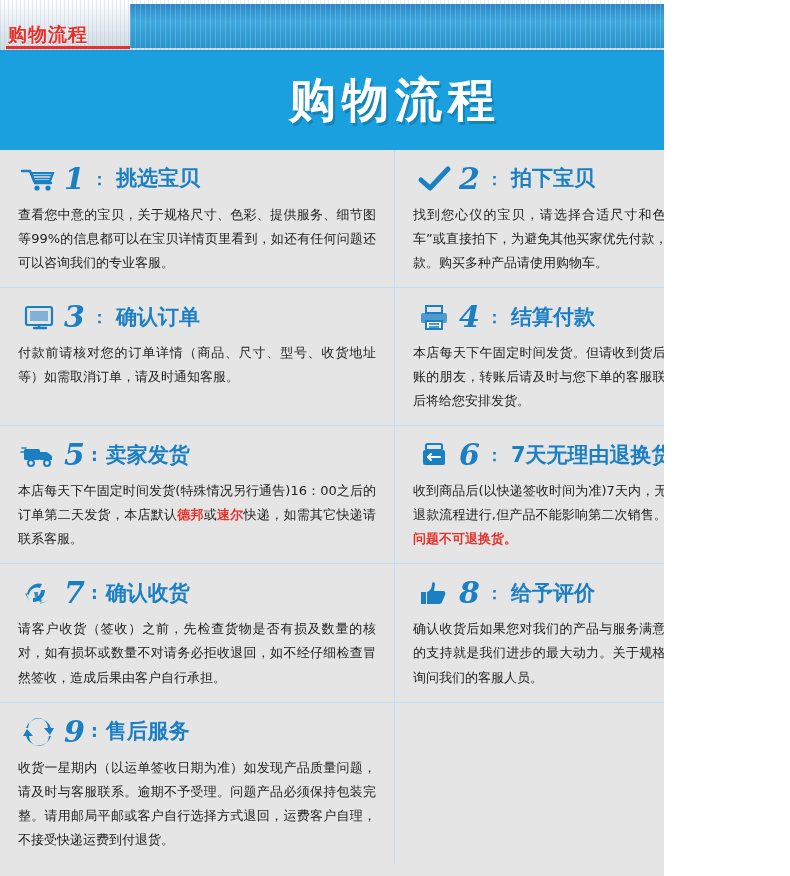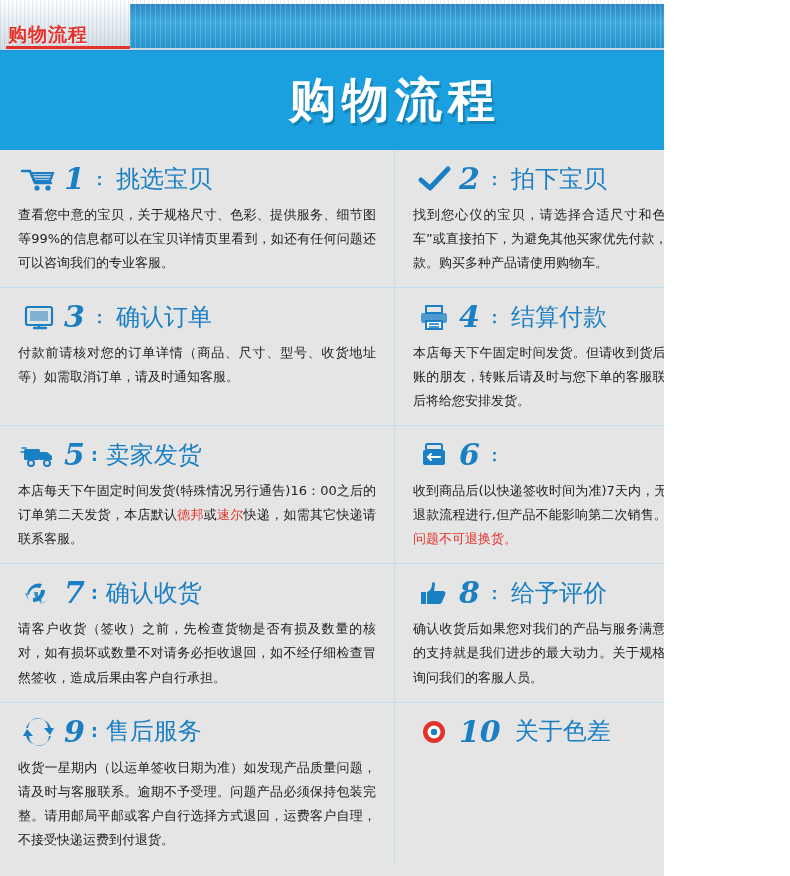--- a/index.html
+++ b/index.html
@@ -155,34 +155,34 @@
     line-height: 1;
   }
   .cell-sep {
     font-size: 17px;
     font-weight: bold;
     color: #1b7fc4;
     margin: 0 2px 0 0;
     line-height: 1;
   }
   .cell-title {
-    font-size: 24px;
-    font-weight: normal;
+    font-size: 21px;
+    font-weight: bold;
     color: #1b7fc4;
     line-height: 1.1;
     white-space: nowrap;
   }
   .cell-body {
     font-size: 13px;
     line-height: 1.85;
     color: #222222;
     text-align: justify;
     padding: 0 2px;
   }
-  .cell-body .hl { color: #e4322b; font-weight: normal; }
+  .cell-body .hl { color: #e4322b; font-weight: bold; }
 </style>
 </head>
 <body>
 
 <div id="page">
 
   <div class="topbar">
     <div class="topbar-stripes"></div>
     <div class="topbar-hatch"></div>
     <div class="topbar-blue-band"></div>
@@ -296,20 +296,21 @@
         <span class="cell-icon">
           <svg viewBox="0 0 38 30" width="38" height="30">
             <rect x="8" y="10" width="22" height="15" rx="2" fill="#1b7fc4"></rect>
             <rect x="11" y="4" width="16" height="6" rx="1.5" fill="none" stroke="#1b7fc4" stroke-width="2"></rect>
             <path d="M13 17 H25" stroke="#ffffff" stroke-width="2" stroke-linecap="round"></path>
             <path d="M16 14 L13 17 L16 20" fill="none" stroke="#ffffff" stroke-width="2" stroke-linecap="round" stroke-linejoin="round"></path>
           </svg>
         </span>
         <span class="cell-num">6</span>
         <span class="cell-sep">：</span>
+        <span class="cell-title">7天无理由退换货</span>
       </div>
       <div class="cell-body">
         <span>收到商品后(以快递签收时间为准)7天内，无理由退款服务，按退款流程进行,但产品不能影响第二次销售。</span><span class="hl">定制类产品无质量问题不可退换货。</span>
       </div>
     </div>
 
     <div class="cell">
       <div class="cell-head">
         <span class="cell-icon">
           <svg viewBox="0 0 38 30" width="38" height="30">
@@ -349,28 +350,16 @@
           </svg>
         </span>
         <span class="cell-num">9</span>
         <span class="cell-sep">:</span>
         <span class="cell-title">售后服务</span>
       </div>
       <div class="cell-body">收货一星期内（以运单签收日期为准）如发现产品质量问题，请及时与客服联系。逾期不予受理。问题产品必须保持包装完整。请用邮局平邮或客户自行选择方式退回，运费客户自理，不接受快递运费到付退货。</div>
     </div>
 
     <div class="cell right lastrow">
-      <div class="cell-head">
-        <span class="cell-icon">
-          <svg viewBox="0 0 38 30" width="38" height="30">
-            <circle cx="19" cy="15" r="11" fill="#e4322b"></circle>
-            <circle cx="19" cy="15" r="6.5" fill="#ffffff"></circle>
-            <circle cx="19" cy="15" r="3.2" fill="#1b7fc4"></circle>
-          </svg>
-        </span>
-        <span class="cell-num">10</span>
-        <span class="cell-sep"></span>
-        <span class="cell-title">关于色差</span>
-      </div>
     </div>
 
   </div>
 </div>
 
 </body></html>

